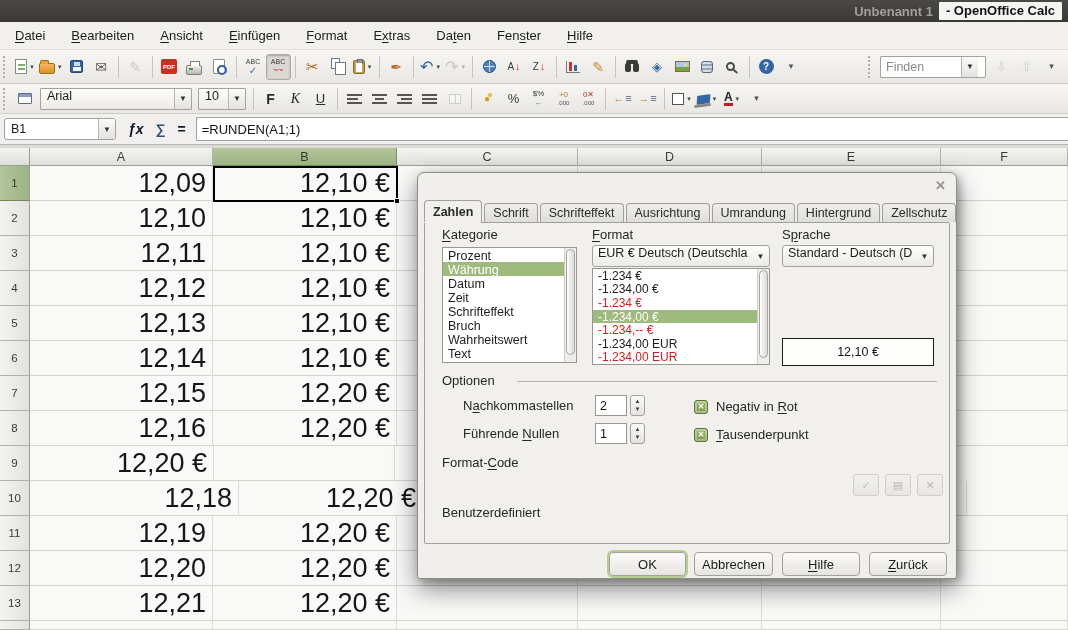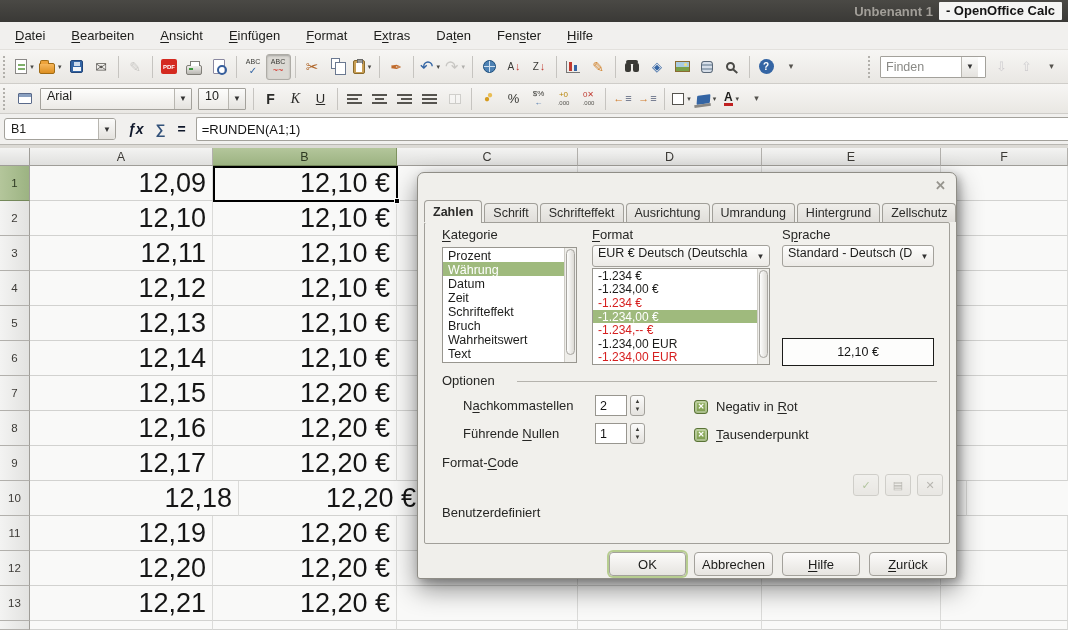--- a/index.html
+++ b/index.html
@@ -473,21 +473,20 @@
         <div class="rowhdr">8</div>
         <div class="cell" style="width: 183px;">12,16</div>
         <div class="cell" style="width: 184px;">12,20 €</div>
         <div class="cell" style="width: 181px;"></div>
         <div class="cell" style="width: 184px;"></div>
         <div class="cell" style="width: 179px;"></div>
         <div class="cell" style="width: 127px;"></div>
       </div>
       <div class="srow">
         <div class="rowhdr">9</div>
-        <div class="cell" style="width: 183px;">12,17</div>
         <div class="cell" style="width: 184px;">12,20 €</div>
         <div class="cell" style="width: 181px;"></div>
         <div class="cell" style="width: 184px;"></div>
         <div class="cell" style="width: 179px;"></div>
         <div class="cell" style="width: 127px;"></div>
       </div>
       <div class="srow">
         <div class="rowhdr">10</div>
         <div class="cell" style="width: 209px;">12,18</div>
         <div class="cell" style="width: 184px;">12,20 €</div>

